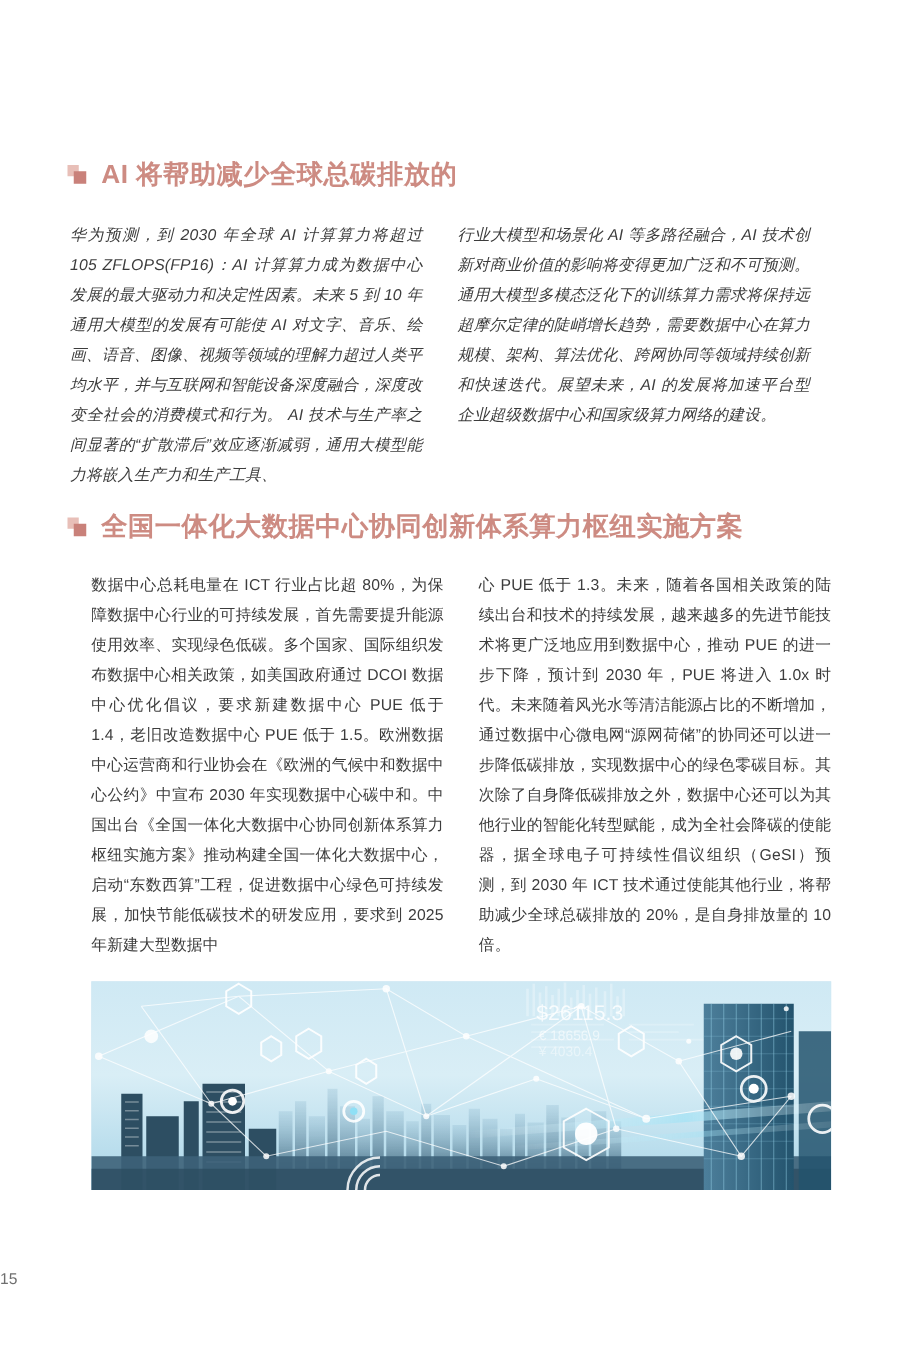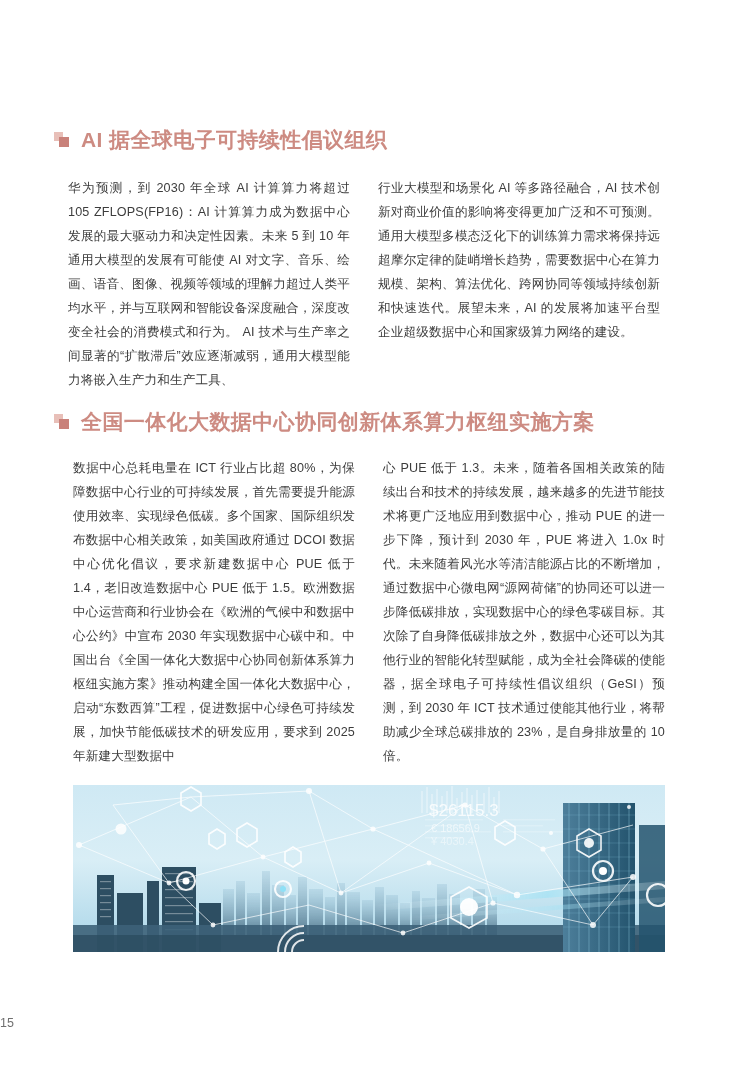--- a/index.html
+++ b/index.html
@@ -57,21 +57,21 @@
     white-space: nowrap;
     line-height: 1.1;
   }
 
   
   .cols {
     position: absolute;
     display: flex;
     gap: 28px;
   }
-  .cols-1 { left: 68px; top: 176px; width: 592px; }
+  .cols-1 { left: 56px; top: 176px; width: 592px; font-style: italic; }
   .cols-2 { left: 73px; top: 456px; width: 592px; }
 
   .col {
     width: 282px;
     font-size: 12.6px;
     line-height: 24px;
     color: #3c3c3c;
     text-align: justify;
     text-justify: inter-ideograph;
     letter-spacing: 0.15px;
@@ -105,21 +105,21 @@
 </head>
 <body>
 
 <div class="page">
 
   <div class="section-head head-1">
     <span class="bullet-icon">
       <span class="sq-back"></span>
       <span class="sq-front"></span>
     </span>
-    <span class="section-title">AI 据全球电子可持续性倡议组织</span>
+    <span class="section-title">AI 将帮助减少全球总碳排放的</span>
   </div>
 
   <div class="cols cols-1">
     <div class="col">
       <p>华为预测，到 2030 年全球 AI 计算算力将超过 105 ZFLOPS(FP16)：AI 计算算力成为数据中心发展的最大驱动力和决定性因素。未来 5 到 10 年通用大模型的发展有可能使 AI 对文字、音乐、绘画、语音、图像、视频等领域的理解力超过人类平均水平，并与互联网和智能设备深度融合，深度改变全社会的消费模式和行为。 AI 技术与生产率之间显著的“扩散滞后”效应逐渐减弱，通用大模型能力将嵌入生产力和生产工具、</p>
     </div>
     <div class="col">
       <p>行业大模型和场景化 AI 等多路径融合，AI 技术创新对商业价值的影响将变得更加广泛和不可预测。通用大模型多模态泛化下的训练算力需求将保持远超摩尔定律的陡峭增长趋势，需要数据中心在算力规模、架构、算法优化、跨网协同等领域持续创新和快速迭代。展望未来，AI 的发展将加速平台型企业超级数据中心和国家级算力网络的建设。</p>
     </div>
   </div>
@@ -130,21 +130,21 @@
       <span class="sq-front"></span>
     </span>
     <span class="section-title">全国一体化大数据中心协同创新体系算力枢纽实施方案</span>
   </div>
 
   <div class="cols cols-2">
     <div class="col">
       <p>数据中心总耗电量在 ICT 行业占比超 80%，为保障数据中心行业的可持续发展，首先需要提升能源使用效率、实现绿色低碳。多个国家、国际组织发布数据中心相关政策，如美国政府通过 DCOI 数据中心优化倡议，要求新建数据中心 PUE 低于 1.4，老旧改造数据中心 PUE 低于 1.5。欧洲数据中心运营商和行业协会在《欧洲的气候中和数据中心公约》中宣布 2030 年实现数据中心碳中和。中国出台《全国一体化大数据中心协同创新体系算力枢纽实施方案》推动构建全国一体化大数据中心，启动“东数西算”工程，促进数据中心绿色可持续发展，加快节能低碳技术的研发应用，要求到 2025 年新建大型数据中</p>
     </div>
     <div class="col">
-      <p>心 PUE 低于 1.3。未来，随着各国相关政策的陆续出台和技术的持续发展，越来越多的先进节能技术将更广泛地应用到数据中心，推动 PUE 的进一步下降，预计到 2030 年，PUE 将进入 1.0x 时代。未来随着风光水等清洁能源占比的不断增加，通过数据中心微电网“源网荷储”的协同还可以进一步降低碳排放，实现数据中心的绿色零碳目标。其次除了自身降低碳排放之外，数据中心还可以为其他行业的智能化转型赋能，成为全社会降碳的使能器，据全球电子可持续性倡议组织（GeSI）预测，到 2030 年 ICT 技术通过使能其他行业，将帮助减少全球总碳排放的 23%，是自身排放量的 10 倍。</p>
+      <p>心 PUE 低于 1.3。未来，随着各国相关政策的陆续出台和技术的持续发展，越来越多的先进节能技术将更广泛地应用到数据中心，推动 PUE 的进一步下降，预计到 2030 年，PUE 将进入 1.0x 时代。未来随着风光水等清洁能源占比的不断增加，通过数据中心微电网“源网荷储”的协同还可以进一步降低碳排放，实现数据中心的绿色零碳目标。其次除了自身降低碳排放之外，数据中心还可以为其他行业的智能化转型赋能，成为全社会降碳的使能器，据全球电子可持续性倡议组织（GeSI）预测，到 2030 年 ICT 技术通过使能其他行业，将帮助减少全球总碳排放的 20%，是自身排放量的 10 倍。</p>
     </div>
   </div>
 
   <div class="hero">
     <svg viewBox="0 0 592 167" preserveAspectRatio="none">
       <defs>
         <linearGradient id="sky" x1="0" y1="0" x2="0" y2="1">
           <stop offset="0%" stop-color="#cfe9f4"></stop>
           <stop offset="45%" stop-color="#d9eef6"></stop>
           <stop offset="100%" stop-color="#a9d5e8"></stop>

